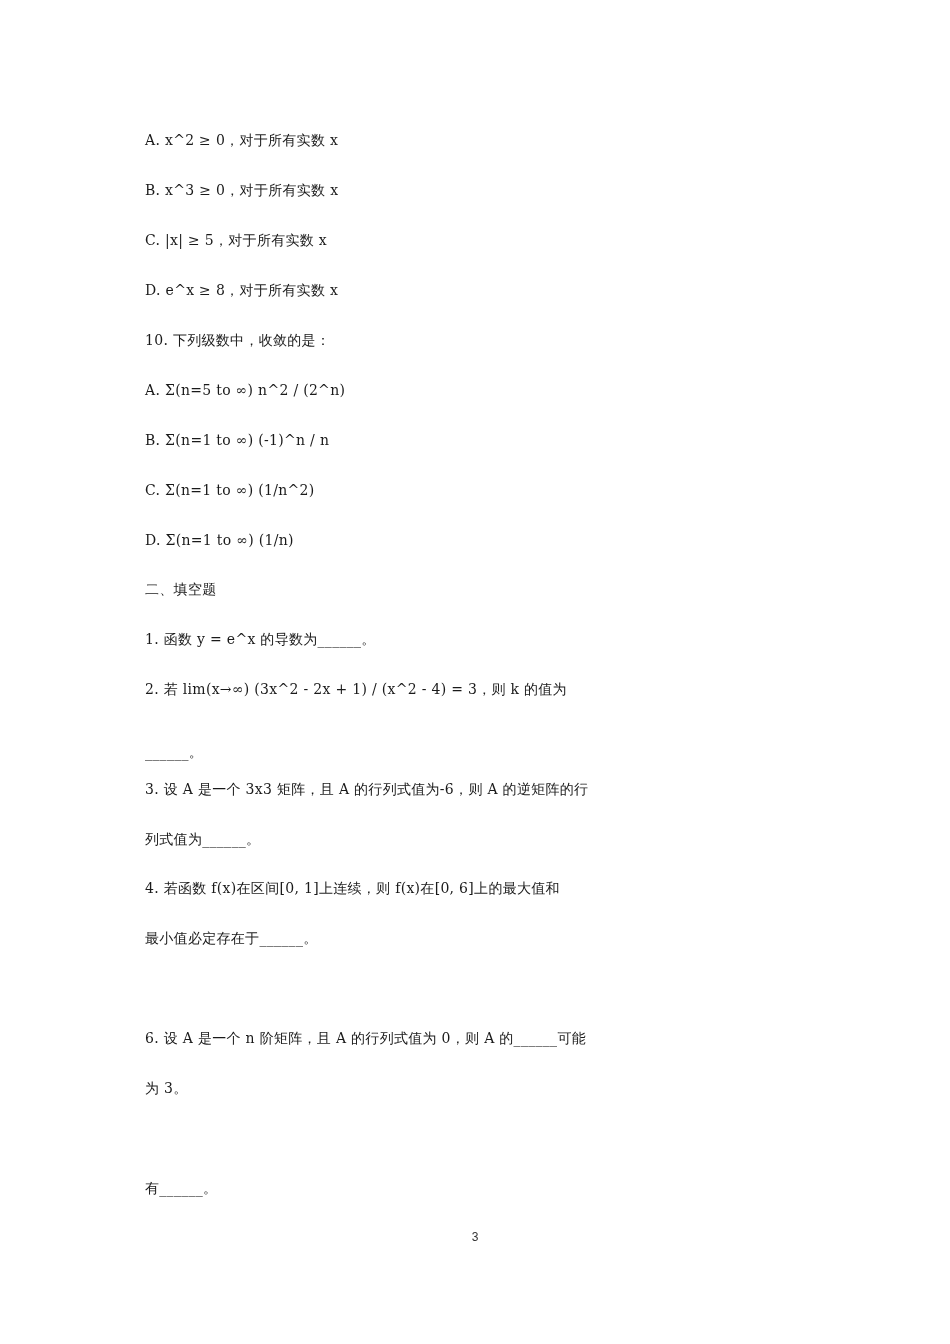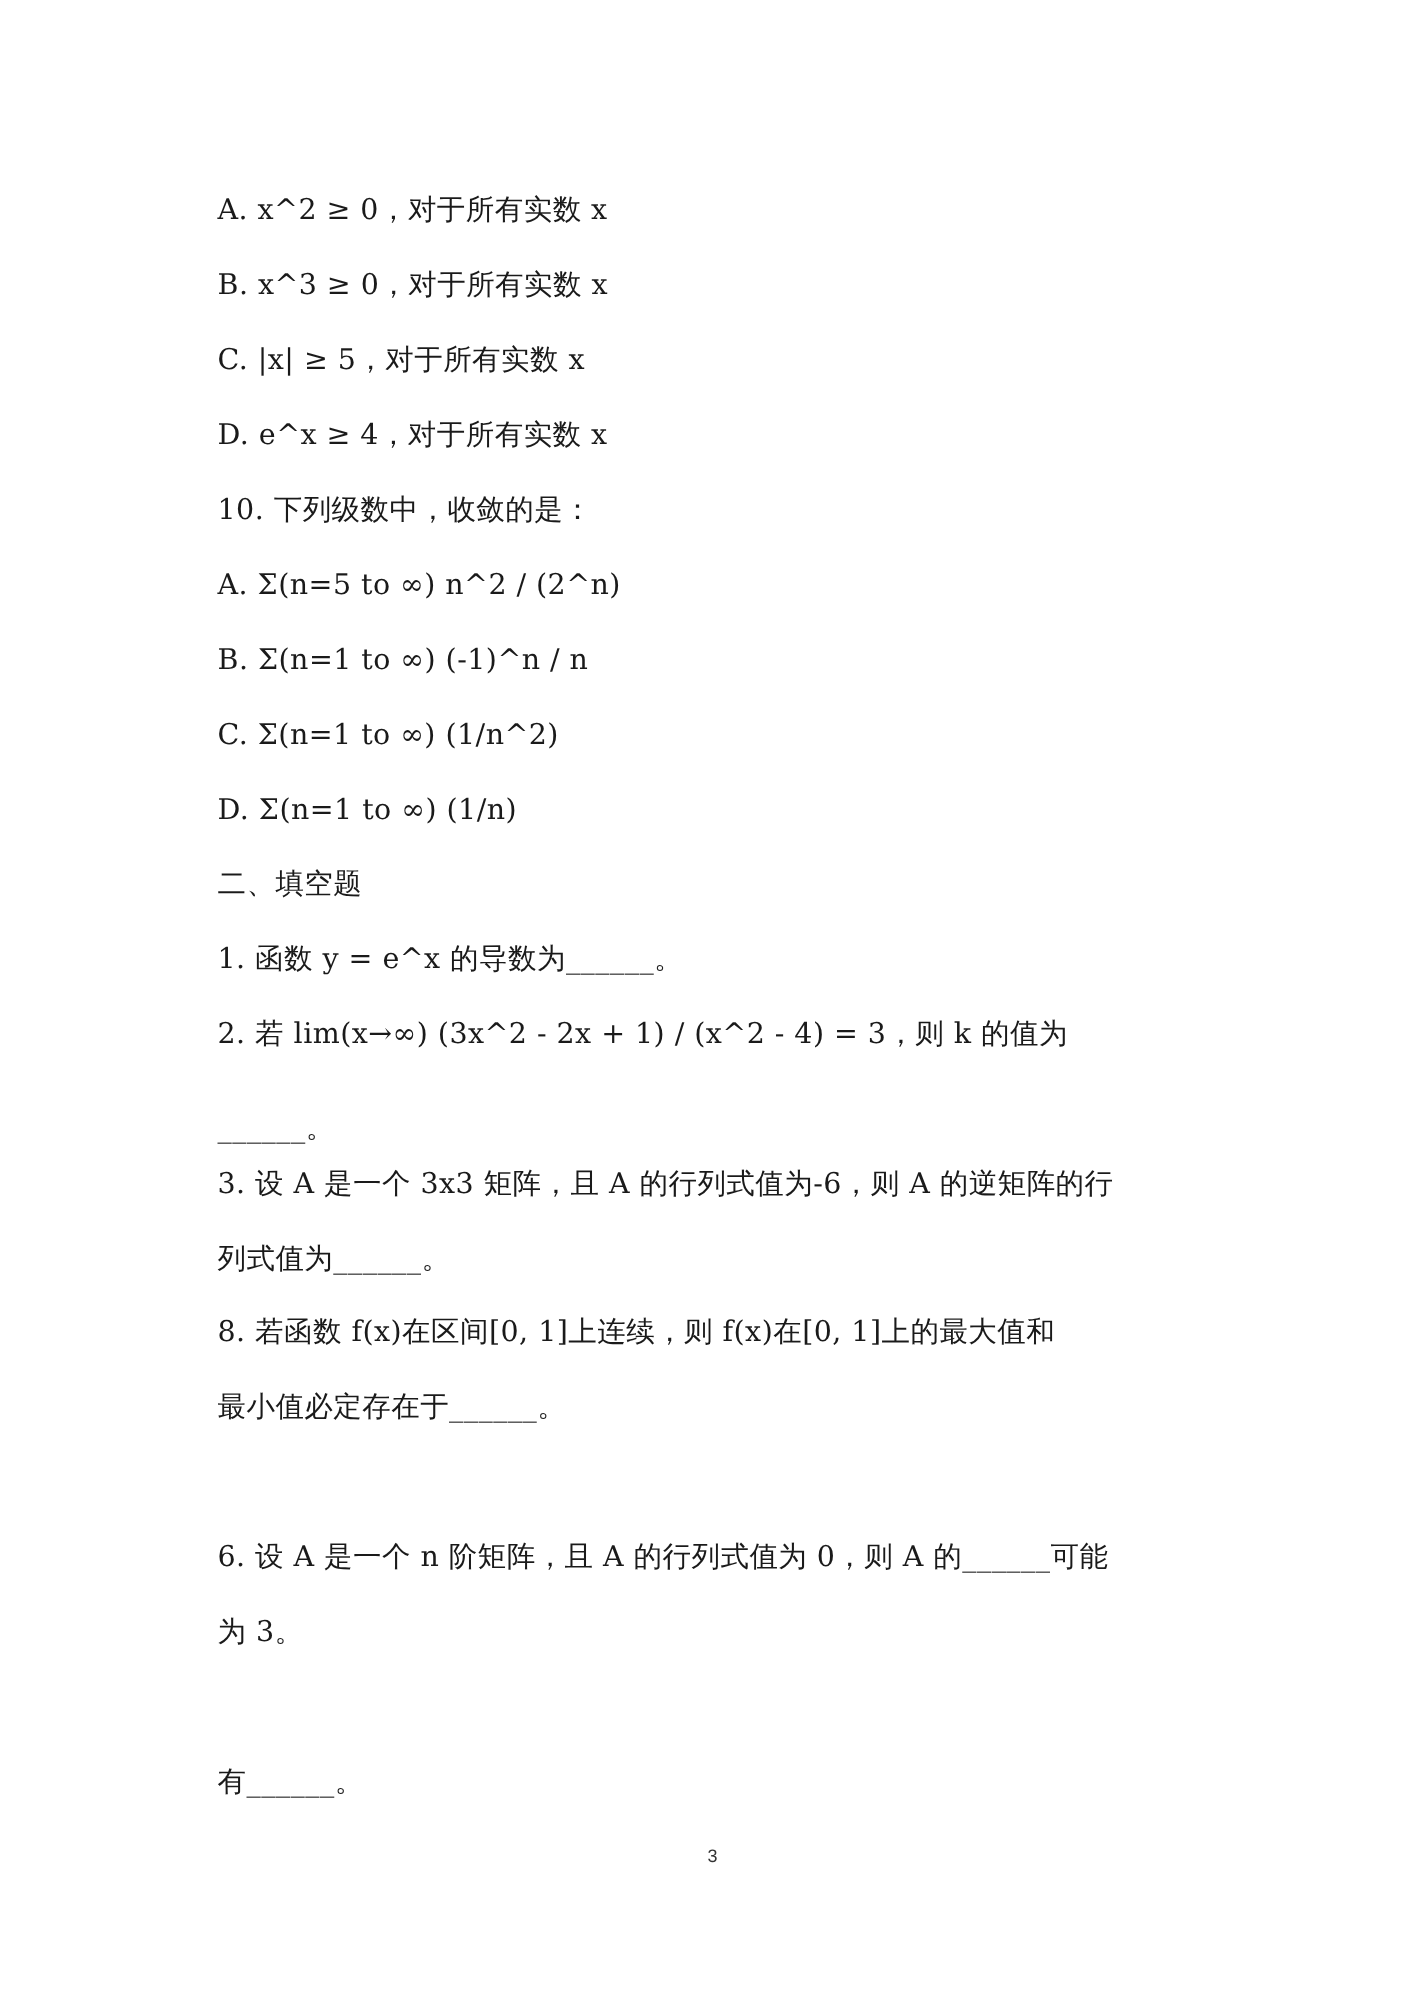--- a/index.html
+++ b/index.html
@@ -1,51 +1,51 @@
 <!DOCTYPE html>
 <html><head>
 <meta charset="utf-8">
 <style>
   html, body { margin: 0; padding: 0; background: #ffffff; }
   body { width: 950px; height: 1344px; position: relative; overflow: hidden; }
   .page { position: absolute; left: 0; top: 0; width: 950px; height: 1344px; background: #fff; }
   .line {
     position: absolute; left: 145px;
     font-family: "DejaVu Serif", "Liberation Serif", serif;
-    font-size: 19px; color: #1a1a1a; white-space: pre; line-height: 24px;
+    font-size: 14px; color: #1a1a1a; white-space: pre; line-height: 24px;
     letter-spacing: 0.3px;
   }
   .page-number {
     position: absolute; left: 0; width: 950px; top: 1230px; text-align: center;
     font-family: "Liberation Sans", "DejaVu Sans", sans-serif; font-size: 12px; color: #333;
   }
 </style>
 </head>
 <body>
 
 <div class="page">
 
   <div class="line" style="top:128px"><span>A.</span> <span>x^2 ≥ 0，对于所有实数 x</span></div>
   <div class="line" style="top:178px"><span>B.</span> <span>x^3 ≥ 0，对于所有实数 x</span></div>
   <div class="line" style="top:228px"><span>C.</span> <span>|x| ≥ 5，对于所有实数 x</span></div>
-  <div class="line" style="top:278px"><span>D.</span> <span>e^x ≥ 4，对于所有实数 x</span></div>
+  <div class="line" style="top:278px"><span>D.</span> <span>e^x ≥ 8，对于所有实数 x</span></div>
 
   <div class="line" style="top:328px">10. 下列级数中，收敛的是：</div>
   <div class="line" style="top:378px"><span>A.</span> <span>Σ(n=5 to ∞) n^2 / (2^n)</span></div>
   <div class="line" style="top:428px"><span>B.</span> <span>Σ(n=1 to ∞) (-1)^n / n</span></div>
   <div class="line" style="top:478px"><span>C.</span> <span>Σ(n=1 to ∞) (1/n^2)</span></div>
   <div class="line" style="top:528px"><span>D.</span> <span>Σ(n=1 to ∞) (1/n)</span></div>
 
   <div class="line" style="top:577px">二、填空题</div>
 
   <div class="line" style="top:627px">1. 函数 y = e^x 的导数为______。</div>
   <div class="line" style="top:677px">2. 若 lim(x→∞) (3x^2 - 2x + 1) / (x^2 - 4) = 3，则 k 的值为</div>
   <div class="line" style="top:740px">______。</div>
   <div class="line" style="top:777px">3. 设 A 是一个 3x3 矩阵，且 A 的行列式值为-6，则 A 的逆矩阵的行</div>
   <div class="line" style="top:827px">列式值为______。</div>
-  <div class="line" style="top:876px">8. 若函数 f(x)在区间[0, 1]上连续，则 f(x)在[0, 1]上的最大值和</div>
+  <div class="line" style="top:876px">4. 若函数 f(x)在区间[0, 1]上连续，则 f(x)在[0, 6]上的最大值和</div>
   <div class="line" style="top:926px">最小值必定存在于______。</div>
   <div class="line" style="top:1026px">6. 设 A 是一个 n 阶矩阵，且 A 的行列式值为 0，则 A 的______可能</div>
   <div class="line" style="top:1076px">为 3。</div>
   <div class="line" style="top:1176px">有______。</div>
 
   <div class="page-number">3</div>
 </div>
 
 </body></html>

